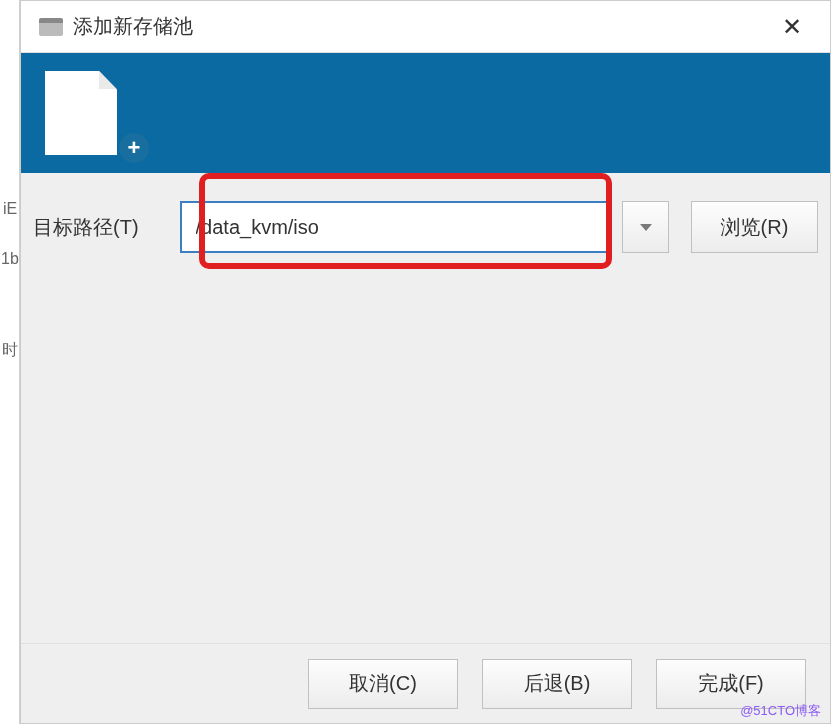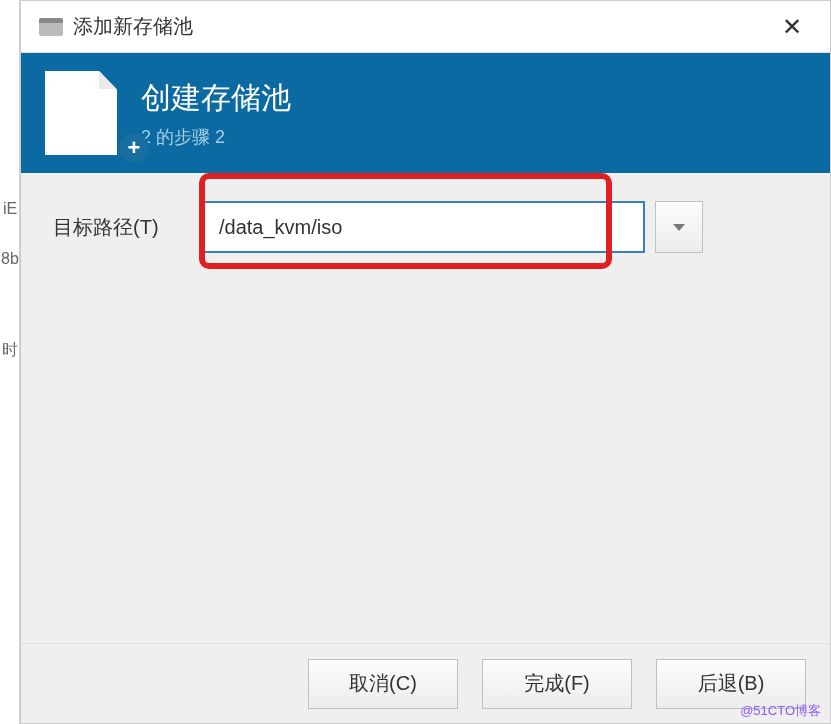--- a/index.html
+++ b/index.html
@@ -122,21 +122,21 @@
       font-weight: 300;
       margin-bottom: 6px;
     }
     .banner-subtitle {
       color: #a6cfe3;
       font-size: 18px;
     }
     .content {
       flex: 1;
       background: #efefef;
-      padding: 28px 32px;
+      padding: 28px 12px;
       position: relative;
     }
     .form-row {
       display: flex;
       align-items: center;
     }
     .form-label {
       font-size: 20px;
       color: #333;
       width: 150px;
@@ -214,59 +214,56 @@
       bottom: 4px;
       font-size: 13px;
       color: #8b5cf6;
     }
   </style>
 </head>
 <body>
 
 <div class="left-slice">
   <span class="left-slice-item" style="top:200px">iE</span>
-  <span class="left-slice-item" style="top:250px">8b</span>
+  <span class="left-slice-item" style="top:250px">1b</span>
   <span class="left-slice-item" style="top:340px">时</span>
 </div>
 
 <div class="dialog-window">
 
   <div class="titlebar">
     <span class="titlebar-icon"></span>
     <span class="titlebar-title">添加新存储池</span>
     <span class="titlebar-close">
       <span>✕</span>
     </span>
   </div>
 
   <div class="banner">
     <div style="position:relative;">
       <div class="banner-icon"></div>
       <div class="banner-icon-plus">
         <span>+</span>
       </div>
-    </div>
-    <div class="banner-titles">
-      <div class="banner-title">创建存储池</div>
-      <div class="banner-subtitle">2 的步骤 2</div>
     </div>
   </div>
 
   <div class="content">
     <div class="highlight-box"></div>
     <div class="form-row">
       <label class="form-label">目标路径(T)</label>
       <input class="input-box" type="text" value="/data_kvm/iso" style="">
       <div class="dropdown-toggle">
         <div class="dropdown-arrow"></div>
       </div>
+      <button class="browse-button">浏览(R)</button>
     </div>
   </div>
 
   <div class="footer">
     <button class="footer-button">取消(C)</button>
+    <button class="footer-button">后退(B)</button>
     <button class="footer-button">完成(F)</button>
-    <button class="footer-button">后退(B)</button>
   </div>
 
 </div>
 
 <div class="watermark">@51CTO博客</div>
 
 </body></html>

